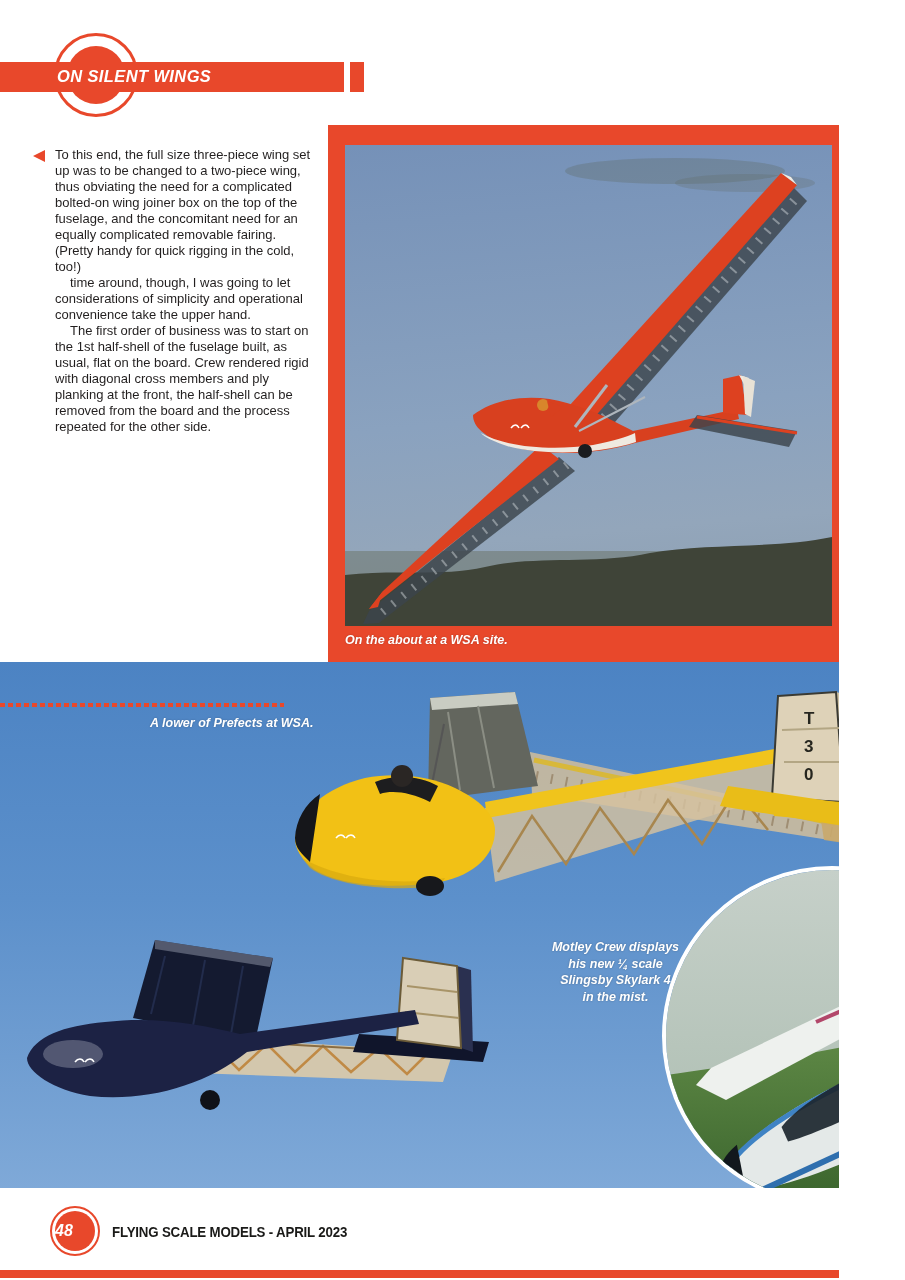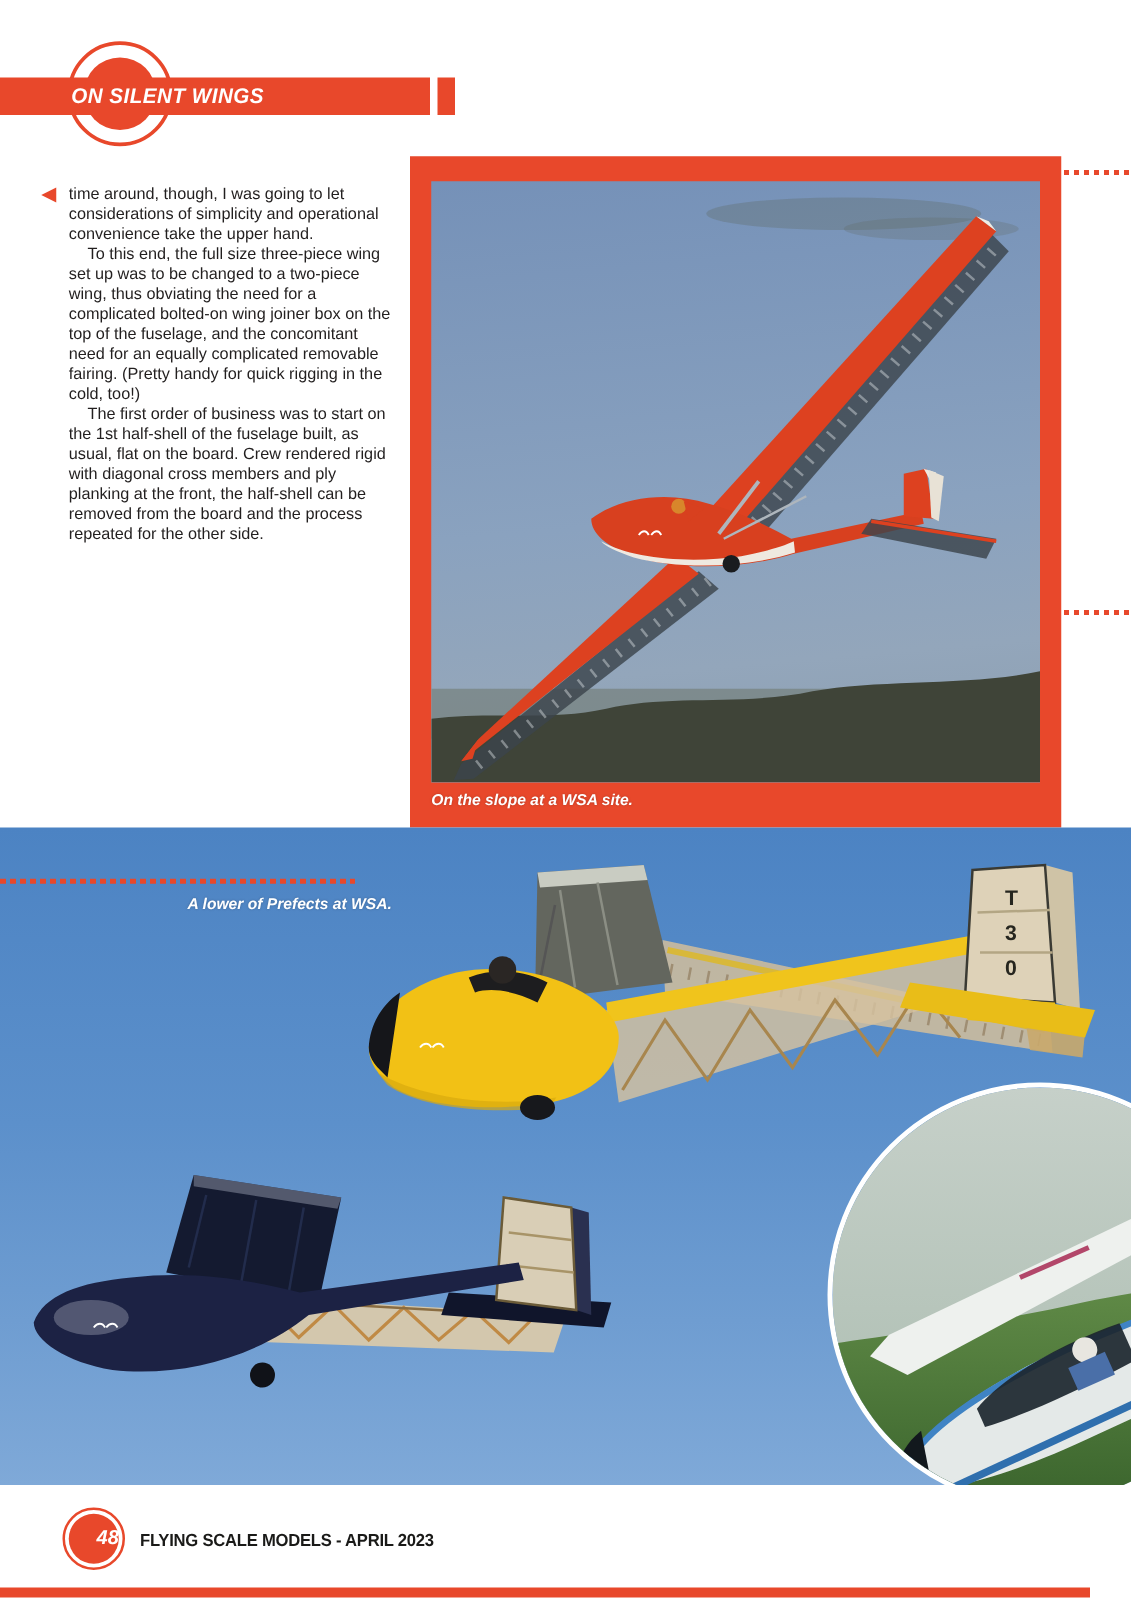--- a/index.html
+++ b/index.html
@@ -1,19 +1,19 @@
 <!DOCTYPE html>
 <html style="--accent: #e8482b;"><head>
 <meta charset="utf-8">
 <style>
   :root { --accent:#e8482b; }
   * { box-sizing:border-box; margin:0; padding:0; }
   html,body { background:#fff; }
   #page {
-    position:relative; width:905px; height:1280px; background:#fff;
+    position:relative; width:839px; height:1280px; background:#fff;
     overflow:hidden; font-family:"Liberation Sans", sans-serif;
   }
   
   .header-ring { position:absolute; left:54px; top:33px; width:84px; height:84px;
     border:3px solid var(--accent); border-radius:50%; background:#fff; }
   .header-bar { position:absolute; left:0; top:62px; width:344px; height:30px; background:var(--accent); }
   .header-bar-tick { position:absolute; left:350px; top:62px; width:14px; height:30px; background:var(--accent); }
   .header-disc { position:absolute; left:67px; top:46px; width:58px; height:58px; border-radius:50%; background:var(--accent); }
   .header-title { position:absolute; left:57px; top:62px; height:30px; line-height:30px;
     color:#fff; font-weight:bold; font-style:italic; font-size:17px; letter-spacing:.4px;
@@ -52,41 +52,41 @@
     border-radius:50%; overflow:hidden; border:4px solid #fff; }
   .skylark-caption { position:absolute; left:548px; top:939px; width:135px; text-align:center;
     line-height:16.5px; font-size:12.5px; z-index:5; }
   .skylark-caption div { color:#fff; font-weight:bold; font-style:italic;
     text-shadow:0 0 2px rgba(0,0,0,.3); }
   
   .page-ring { position:absolute; left:50px; top:1206px; width:50px; height:50px;
     border:2px solid var(--accent); border-radius:50%; background:#fff; }
   .page-disc { position:absolute; left:55px; top:1211px; width:40px; height:40px; border-radius:50%;
     background:var(--accent); color:#fff; font-weight:bold; font-style:italic; font-size:16px;
-    text-align:right; line-height:40px; }
+    text-align:left; line-height:40px; }
   .footer-title { position:absolute; left:112px; top:1224px; color:#1a1a18; font-weight:bold;
     font-size:14px; letter-spacing:-.2px; transform:scaleX(.95); transform-origin:left center;
     white-space:nowrap; }
   .footer-rule { position:absolute; left:0; top:1270px; width:872px; height:8px; background:var(--accent); }
 </style>
 </head>
 <body>
 
 <div id="page">
 
   <div class="header-ring"></div>
   <div class="header-bar"></div>
   <div class="header-bar-tick"></div>
   <div class="header-disc"></div>
   <div class="header-title">ON SILENT WINGS</div>
 
   <div class="lead-triangle"></div>
   <div class="article">
+    <p class="para">To this end, the full size three-piece wing set up was to be changed to a two-piece wing, thus obviating the need for a complicated bolted-on wing joiner box on the top of the fuselage, and the concomitant need for an equally complicated removable fairing.  (Pretty handy for quick rigging in the cold, too!)</p>
     <p class="para">time around, though, I was going to let considerations of simplicity and operational convenience take the upper hand.</p>
-    <p class="para">To this end, the full size three-piece wing set up was to be changed to a two-piece wing, thus obviating the need for a complicated bolted-on wing joiner box on the top of the fuselage, and the concomitant need for an equally complicated removable fairing.  (Pretty handy for quick rigging in the cold, too!)</p>
     <p class="para">The first order of business was to start on the 1st half-shell of the fuselage built, as usual, flat on the board. Crew rendered rigid with diagonal cross members and ply planking at the front, the half-shell can be removed from the board and the process repeated for the other side.</p>
   </div>
 
   <div class="slope-box">
     <div class="slope-photo">
       <svg width="487" height="481" viewBox="0 0 487 481">
 
         <ellipse cx="330" cy="26" rx="110" ry="13" fill="#5e685e" opacity=".30"></ellipse>
         <ellipse cx="400" cy="38" rx="70" ry="9" fill="#5e685e" opacity=".25"></ellipse>
 
@@ -115,21 +115,21 @@
 
           <polygon points="352,270 452,286 444,302 344,282" fill="#3c444c" opacity=".82"></polygon>
           <line x1="352" y1="272" x2="452" y2="288" stroke="#dd4120" stroke-width="3"></line>
           <polygon points="378,234 396,230 402,270 378,268" fill="#dd4120"></polygon>
           <polygon points="394,230 404,233 400,241" fill="#efe9e0"></polygon>
           <polygon points="398,231 410,236 406,272 400,269" fill="#e8e2d6"></polygon>
           <circle cx="240" cy="306" r="7" fill="#1a1c1f"></circle>
         </g>
       </svg>
     </div>
-    <div class="cap slope-caption">On the slope at a WSA site.</div>
+    <div class="cap slope-caption">On the about at a WSA site.</div>
   </div>
 
   <div class="dots dots-right-1"></div>
   <div class="dots dots-right-2"></div>
 
   <div class="sky-photo">
 
     <svg class="glider-yellow" width="600" height="260" viewBox="0 0 600 260">
 
       <polygon points="250,62 560,128 562,152 252,104" fill="#d2be9b" opacity=".85"></polygon>
@@ -225,19 +225,25 @@
           <rect x="200" y="222" width="32" height="20" fill="#4a6fa8"></rect>
           <path d="M40,250 C44,234 54,225 72,220 L60,272 C50,266 42,259 40,250 Z" fill="#12181d"></path>
           <path d="M62,272 L335,268" stroke="#2f6fae" stroke-width="6"></path>
         </g>
       </svg>
     </div>
   </div>
 
   <div class="dots dots-left"></div>
 
+  <div class="skylark-caption">
+    <div>Motley Crew displays</div>
+    <div>his new ¼ scale</div>
+    <div>Slingsby Skylark 4</div>
+    <div>in the mist.</div>
+  </div>
 
   <div class="page-ring"></div>
   <div class="page-disc">48</div>
   <div class="footer-title">FLYING SCALE MODELS - APRIL 2023</div>
   <div class="footer-rule"></div>
 
 </div>
 
 </body></html>

